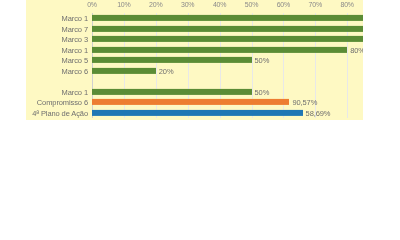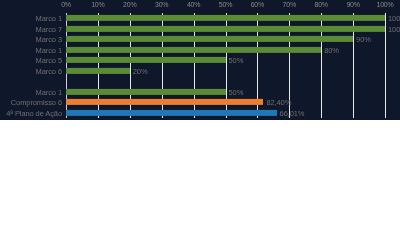--- a/index.html
+++ b/index.html
@@ -5,25 +5,26 @@
   html, body {
     margin: 0;
     padding: 0;
     background: #ffffff;
   }
   body {
     font-family: "Liberation Sans", sans-serif;
   }
   #chart-root {
     position: relative;
-    width: 400px;
+    width: 337px;
     height: 120px;
-    background: #0f172a;
+    background: #fef9c3;
     box-sizing: border-box;
     overflow: hidden;
+    margin-left: 26px;
   }
 
   
   .axis-band {
     position: absolute;
     left: 0;
     top: 0;
     width: 400px;
     height: 13px;
   }
@@ -163,23 +164,23 @@
           <div class="bar-value" style="left: 63.8px;">20%</div>
         </div>
         <div class="row" style="top: 73.5px; height: 10.5px;">
           <div class="cat-label">Marco 1</div>
           <div class="bar" style="width: 159.5px; background: rgb(91, 140, 53);"></div>
           <div class="bar-value" style="left: 159.5px;">50%</div>
         </div>
         <div class="row" style="top: 84px; height: 10.5px;">
           <div class="cat-label">Compromisso 6</div>
           <div class="bar" style="width: 197.397px; background: rgb(237, 125, 49);"></div>
-          <div class="bar-value" style="left: 197.397px;">82,40%</div>
+          <div class="bar-value" style="left: 197.397px;">90,57%</div>
         </div>
         <div class="row" style="top: 94.5px; height: 10.5px; text-decoration: underline;">
           <div class="cat-label">4ª Plano de Ação</div>
           <div class="bar" style="width: 210.572px; background: rgb(31, 119, 180);"></div>
-          <div class="bar-value" style="left: 210.572px;">66,01%</div>
+          <div class="bar-value" style="left: 210.572px;">58,69%</div>
         </div>
       </div>
   </div>
 
 </div>
 
 </body></html>

